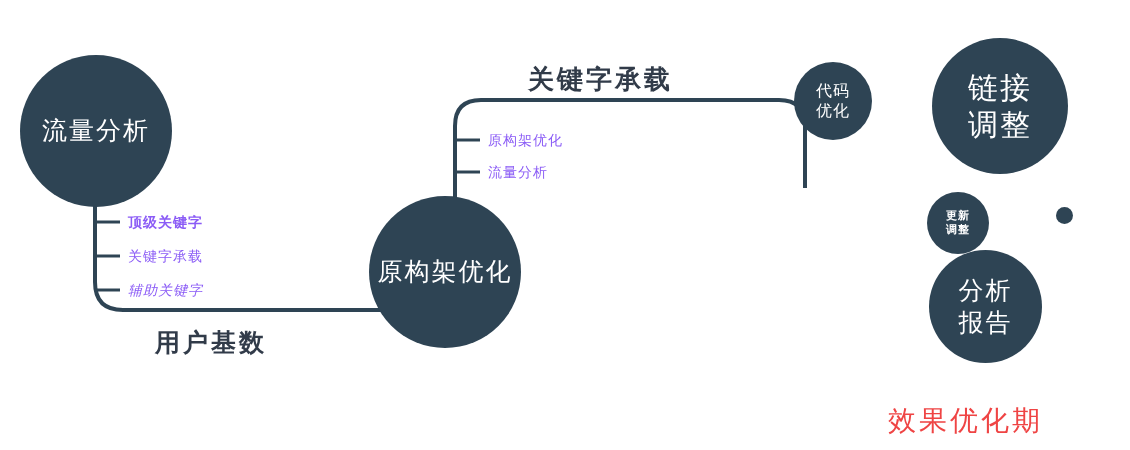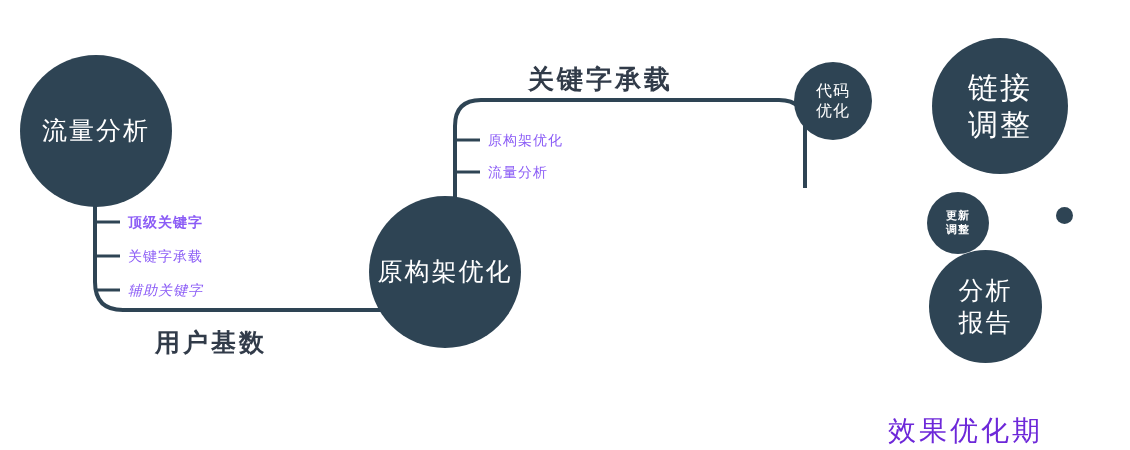--- a/index.html
+++ b/index.html
@@ -48,22 +48,22 @@
     letter-spacing:1px;
     white-space:nowrap;
   }
   .bl-t0{left:128px;top:214px;font-weight:bold;}
   .bl-t1{left:128px;top:248px;}
   .bl-t2{left:128px;top:282px;font-style:italic;}
   .bl-s0{left:488px;top:132px;}
   .bl-s1{left:488px;top:164px;}
   .footer-label{
     position:absolute;
-    left:888px;top:412px;
-    color:#6d28d9;
+    left:888px;top:402px;
+    color:#ef4444;
     font-size:28px;
     letter-spacing:3px;
     white-space:nowrap;
   }
 </style>
 </head>
 <body>
 
 <div id="stage">
 

